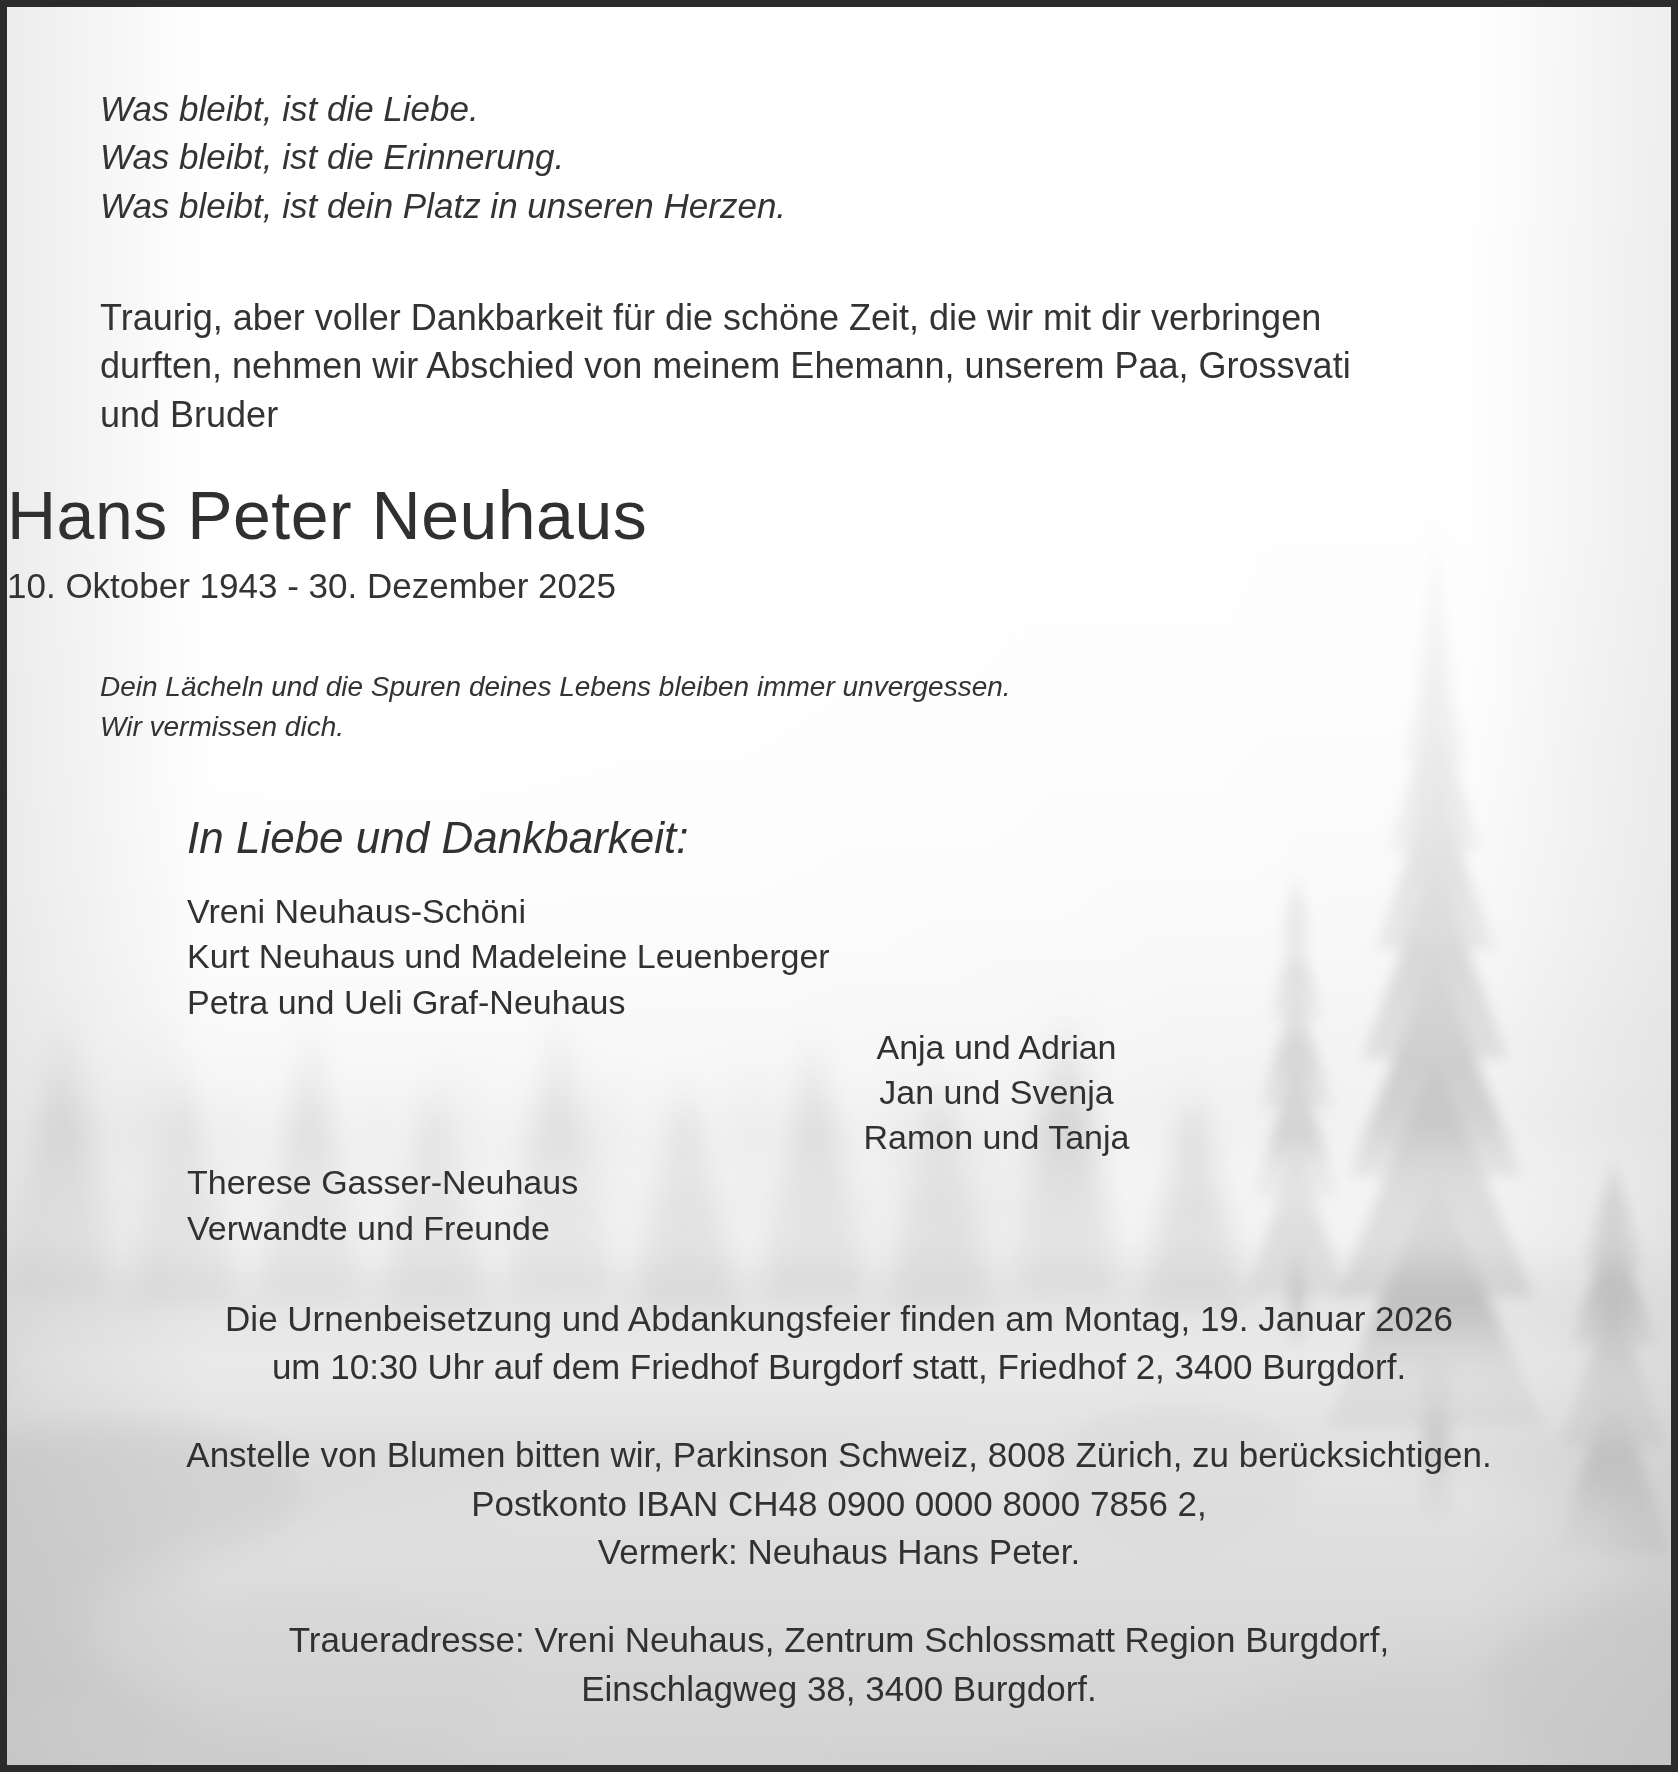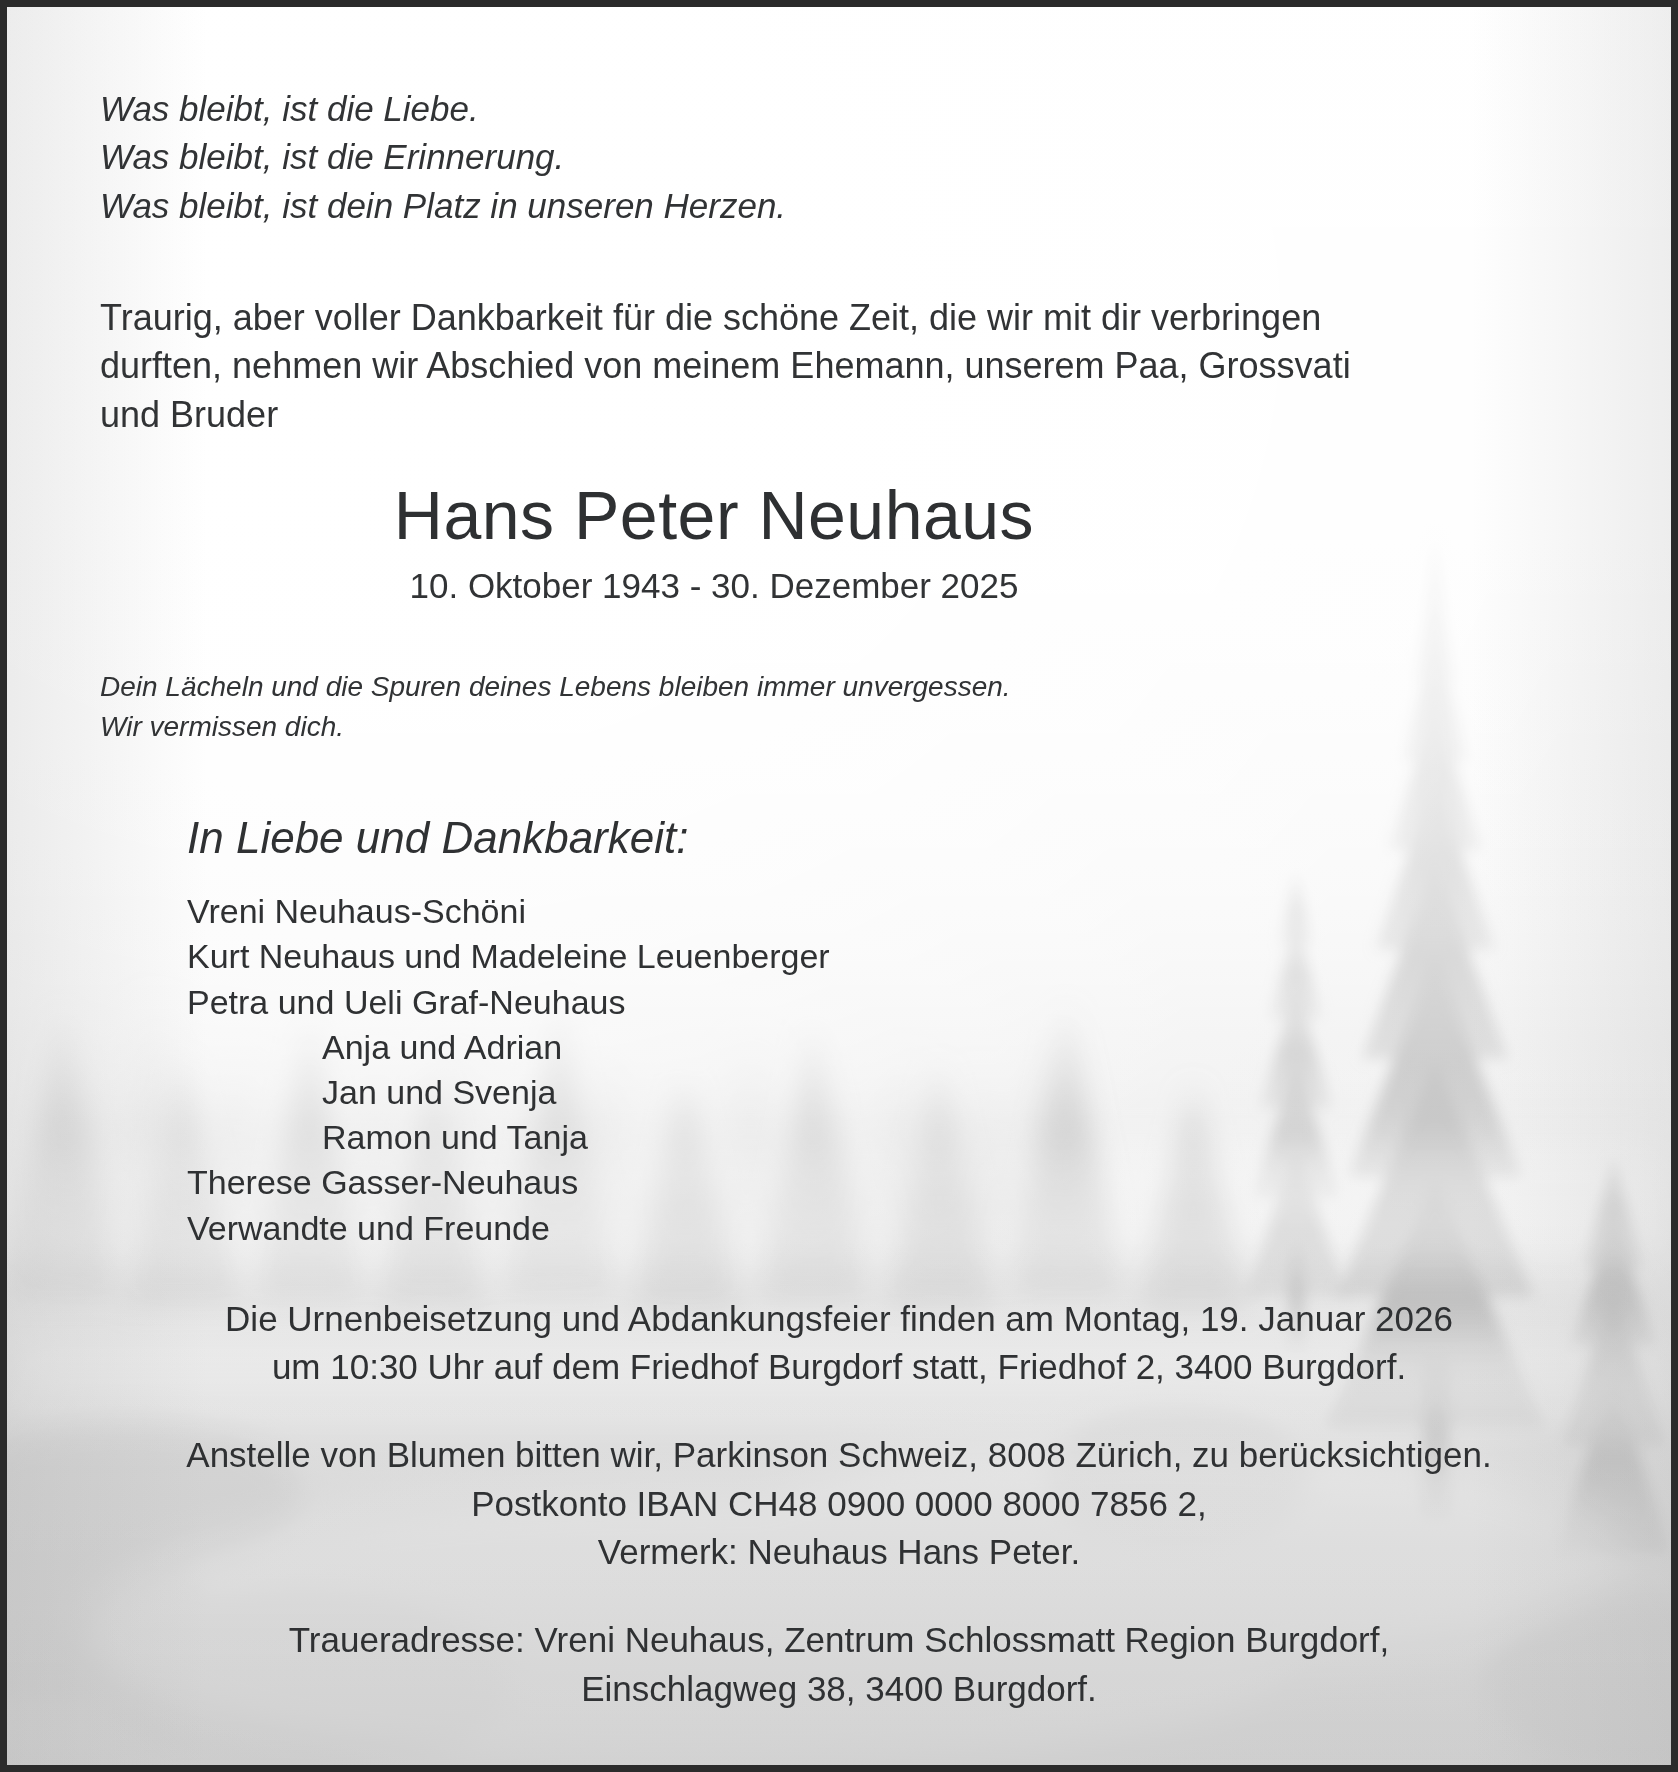--- a/index.html
+++ b/index.html
@@ -108,21 +108,21 @@
 
   .intro {
     font-size: 36px;
     line-height: 1.35;
     margin: 64px 93px 0 93px;
     color: #313335;
     max-width: 1300px;
   }
 
   .deceased {
-    text-align: center;
+    text-align: left;
     margin: 40px 0 0 0;
     padding-right: 250px;
   }
   .deceased .name {
     font-size: 68px;
     line-height: 1.05;
     font-weight: 400;
     letter-spacing: 0.5px;
     color: #2e3032;
   }
@@ -152,21 +152,21 @@
     font-style: italic;
     font-size: 44px;
     margin-bottom: 22px;
   }
   .family ul {
     list-style: none;
     margin: 0;
     padding: 0;
   }
   .family li { white-space: nowrap; }
-  .family li.indent { padding-left: 135px; }
+  .family li.indent { padding-left: 135px; text-align: center; }
 
   .details {
     margin: 44px 93px 0 93px;
     font-size: 35px;
     line-height: 1.38;
     color: #2f3133;
     text-align: center;
   }
   .details p { margin: 0 0 40px 0; }
   .details p:last-child { margin-bottom: 0; }

